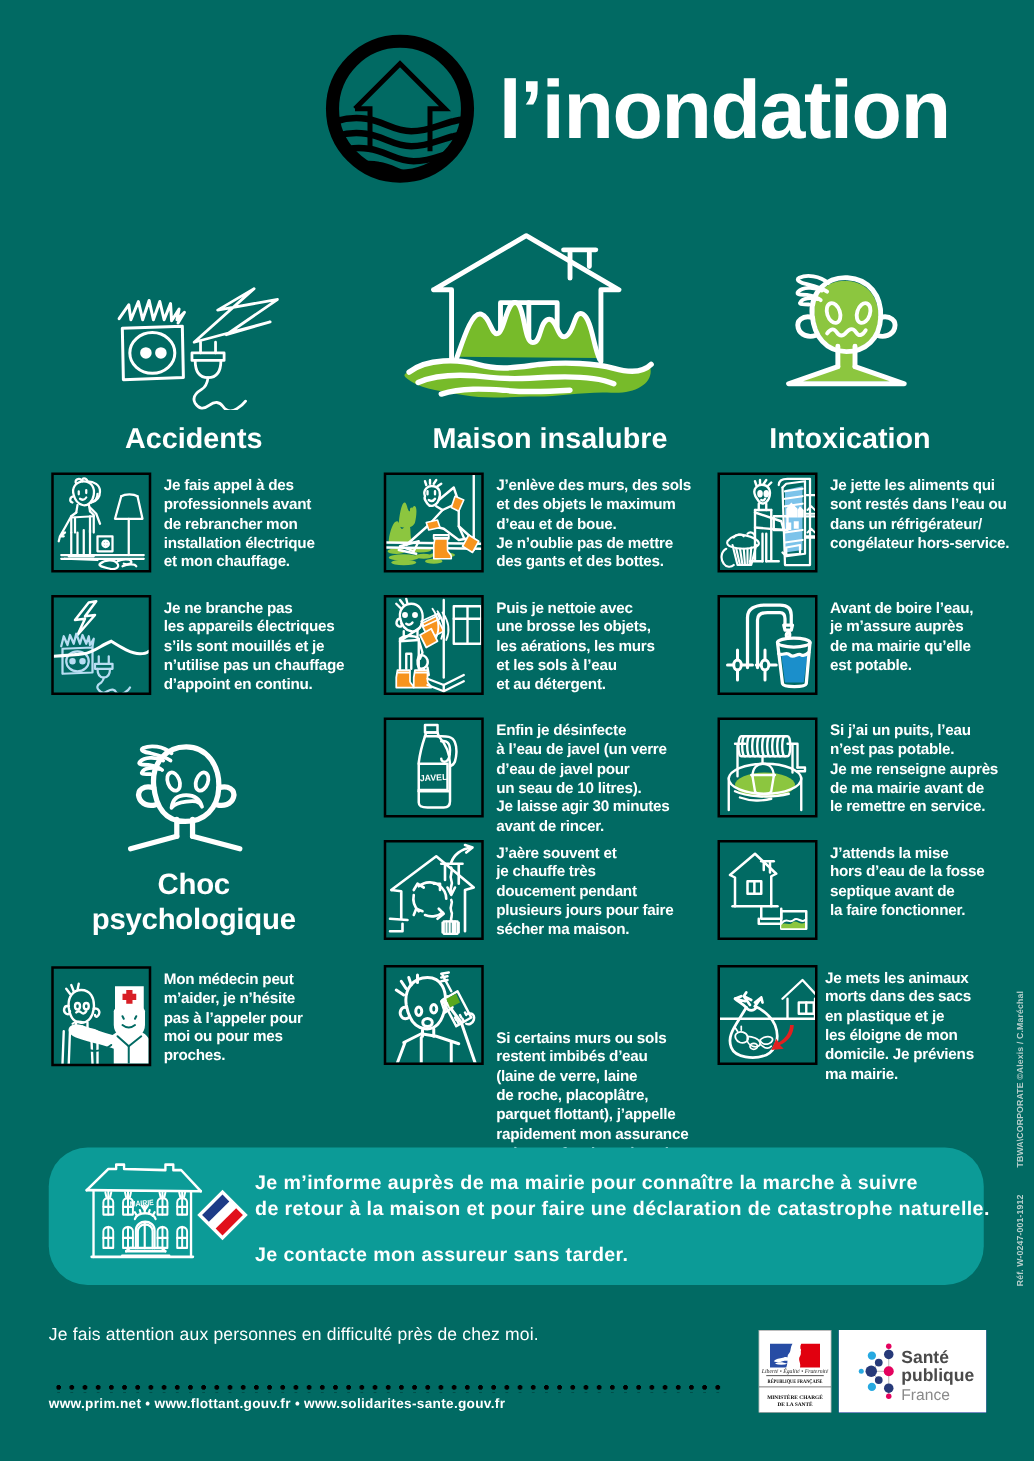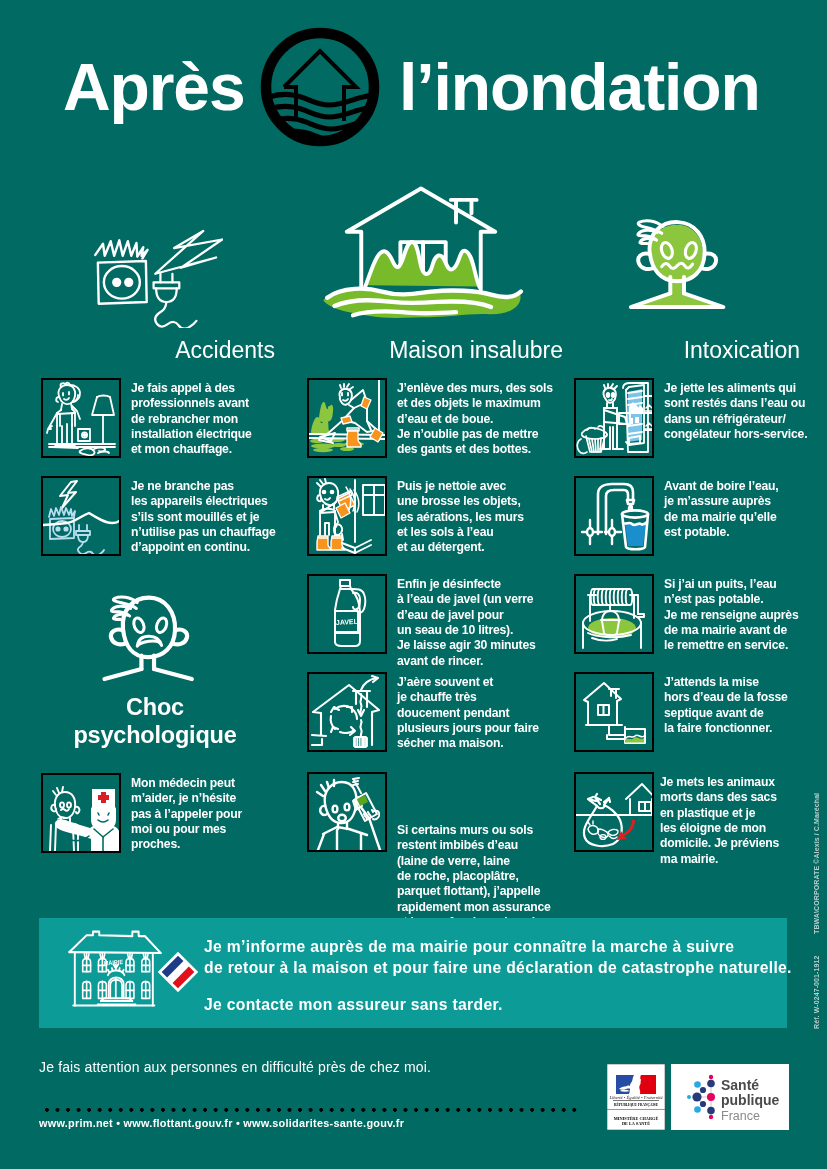--- a/index.html
+++ b/index.html
@@ -7,35 +7,35 @@
   .poster{position:absolute;inset:0;width:827px;height:1169px;}
 
   
   .header{position:absolute;left:0;top:0;width:827px;height:170px;}
   .title{position:absolute;top:54px;color:#fff;font-weight:bold;font-size:66px;letter-spacing:-1.1px;line-height:1;}
   .title-left{left:63px;}
   .title-right{left:399px;}
   .logo{position:absolute;left:259px;top:26px;width:122px;height:122px;}
 
   
-  .colhead{position:absolute;color:#fff;font-weight:normal;font-size:23px;text-align:right;}
+  .colhead{position:absolute;color:#fff;font-weight:bold;font-size:23px;text-align:center;}
   .colicon{position:absolute;}
   .colicon svg{display:block;width:100%;height:100%;}
 
   
   .entry{position:absolute;}
   .thumb{position:absolute;left:0;top:0;width:76px;height:76px;border:2px solid #000;background:#016a63;overflow:hidden;}
   .thumb svg{display:block;width:76px;height:76px;}
   .etext{position:absolute;color:#fff;font-weight:bold;font-size:12.2px;line-height:15.45px;white-space:pre-line;letter-spacing:-0.2px;}
 
   
   .choc-head{position:absolute;color:#fff;font-weight:bold;font-size:23.5px;text-align:center;line-height:28px;width:280px;left:15px;top:693px;letter-spacing:-0.2px;}
 
   
-  .banner{position:absolute;left:39px;top:918px;width:748px;height:110px;background:#0c9b97;}
+  .banner{position:absolute;left:39px;top:918px;width:748px;height:110px;background:#0c9b97;border-radius:31px;}
   .banner-icon{position:absolute;left:24px;top:11px;width:104px;height:80px;}
   .banner-text{position:absolute;left:165px;top:18px;color:#fff;font-weight:bold;font-size:15.7px;line-height:21px;letter-spacing:0.32px;}
   .banner-text p{margin:0;white-space:nowrap;}
   .banner-flag{position:absolute;left:117px;top:32px;width:44px;height:44px;}
   .banner-flag svg{display:block;width:100%;height:100%;}
   .banner-icon svg{display:block;width:100%;height:100%;}
   .banner-text .gap{margin-top:16px;}
 
   
   .tagline{position:absolute;left:39px;top:1059px;color:#fff;font-weight:normal;font-size:14px;letter-spacing:0.15px;}
@@ -49,21 +49,20 @@
   .sidenote{position:absolute;color:#b9d0cd;font-size:7px;font-weight:bold;transform:scale(1);letter-spacing:0.1px;white-space:nowrap;transform-origin:0 0;transform:rotate(-90deg);}
   .sidenote.credit{left:813px;top:934px;}
   .sidenote.ref{left:813px;top:1029px;}
 </style>
 </head>
 <body>
 
 <div class="poster">
 
   <div class="header">
-    <div class="title title-left">Après</div>
     <div class="logo">
       <svg viewBox="0 0 122 122" width="122" height="122" aria-hidden="true">
         <defs>
           <clipPath id="logoClip">
               <circle cx="61" cy="61" r="51"></circle>
             </clipPath>
         </defs>
         <circle cx="61" cy="61" r="54" fill="none" stroke="#000" stroke-width="10.5"></circle>
         <g fill="none" stroke="#000" stroke-width="4" stroke-linejoin="miter">
           <path d="M25 61 L61 25 L97 61 L85 61 L85 95 M25 61 L37 61 L37 95"></path>
@@ -183,21 +182,21 @@
     <path d="M46 105 C52 88 58 69 65 71 C72 73 73 88 78 86 C83 84 85 60 92 62 C99 64 98 93 105 93 C112 93 110 77 117 75 C124 73 124 92 131 88 C138 84 137 67 144 71 C151 75 152 96 157 106"></path>
   </g>
   <path d="M8 116 C22 106 48 107 62 111 C80 116 94 113 110 111 C130 109 154 110 168 114 C182 118 190 116 196 111 C200 124 186 133 166 132 C146 131 126 135 108 135 C90 135 68 137 52 134 C36 131 20 129 12 124 C4 119 4 118 8 116 Z" fill="#77bb2a"></path>
   <g fill="none" stroke="#fff" stroke-width="4.2" stroke-linecap="round" stroke-linejoin="round">
     <path d="M9 116 C23 105 48 106 62 110 C80 115 94 112 110 110 C130 108 154 109 168 113 C182 117 191 116 197 110"></path>
     <path d="M16 124 C32 117 56 118 72 120 C88 122 102 121 116 120 C136 119 156 120 168 125"></path>
     <path d="M34 133 C50 128 68 129 82 130 C100 132 118 131 134 130"></path>
   </g>
 </svg>
       </div>
-      <div class="colhead" style="left:263px;top:337px;width:300px;">Maison insalubre</div>
+      <div class="colhead" style="left:290px;top:337px;width:300px;">Maison insalubre</div>
       <div class="entry" style="left:307px;top:378px;">
         <div class="thumb">
           <svg viewBox="0 0 76 76">
   <g fill="#8cc63f">
     <path d="M10 38 C11 28 13 21 15 22 C17 23 17 30 19 29 C21 28 21 24 23 25 C25 26 24 34 23 38 C22 41 19 42 16 42 C12 42 9 42 10 38 Z"></path>
     <path d="M2 52 C3 44 6 36 9 37 C11 38 11 44 13 43 C15 42 16 37 18 39 C20 41 19 48 20 51 C20 53 18 54 14 54 L4 54 C2 54 2 53 2 52 Z"></path>
     <rect x="19" y="26" width="2.4" height="7" rx="1.2"></rect>
   </g>
   <g fill="#8cc63f">
     <ellipse cx="8" cy="61" rx="7" ry="2.2"></ellipse>

